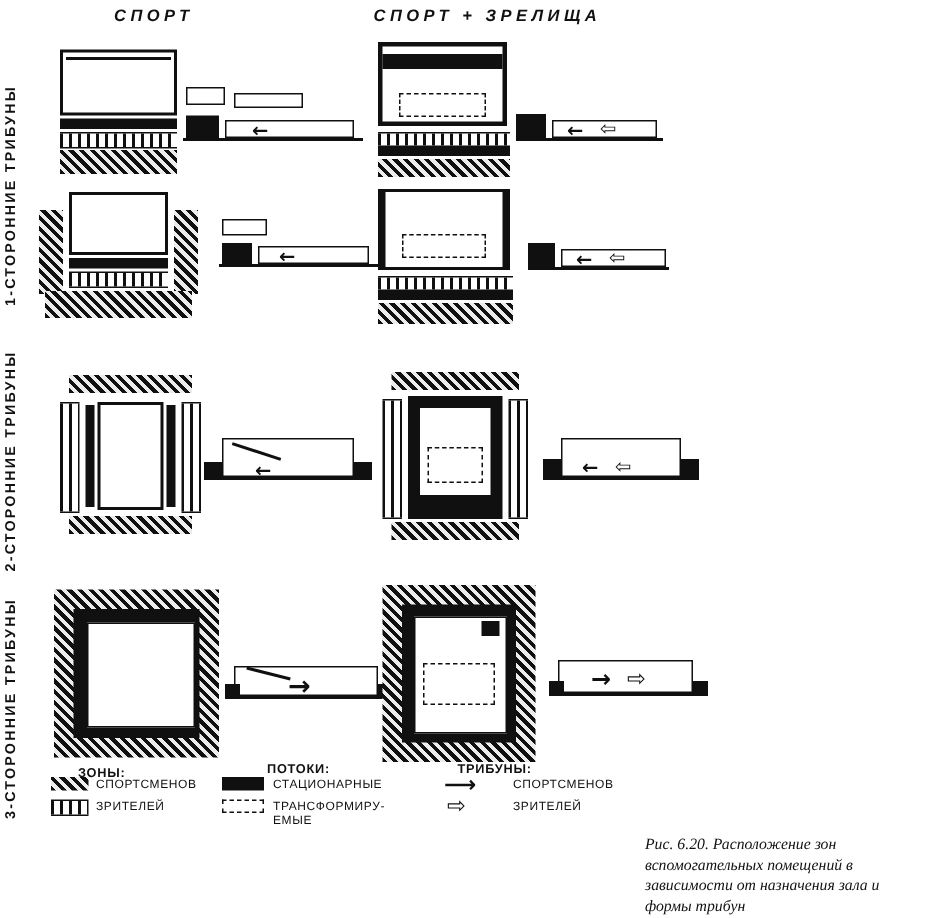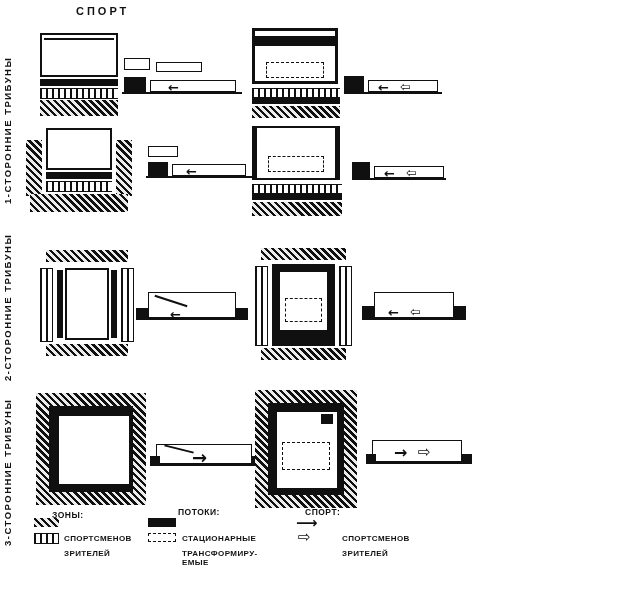--- a/index.html
+++ b/index.html
@@ -12,35 +12,36 @@
   .hz{background:repeating-linear-gradient(90deg,#101010 0 2px,#ffffff 2px 6px);
       border-top:1px solid #101010;border-bottom:1px solid #101010;}              
   .blk{background:#101010;}
   .box{background:#fff;border:2px solid #101010;box-sizing:border-box;}
   .thinbox{background:#fff;border:1px solid #101010;box-sizing:border-box;}
   .dash{background:#fff;border:1.5px dashed #101010;box-sizing:border-box;}
   .base{background:#101010;height:2px;}
   .sarrow{position:absolute;font-family:"DejaVu Sans",sans-serif;font-weight:bold;color:#101010;line-height:1;}
   .oarrow{position:absolute;font-family:"DejaVu Sans",sans-serif;color:#101010;line-height:1;}
   
-  .hdr{position:absolute;font-weight:bold;font-size:11px;letter-spacing:3px;white-space:nowrap;}
+  .hdr{position:absolute;font-weight:bold;font-size:11px;letter-spacing:3px;white-space:nowrap;font-style:italic;}
   .vlabel{position:absolute;writing-mode:vertical-rl;transform:rotate(180deg);
           font-weight:bold;font-size:9.5px;letter-spacing:1.5px;text-align:center;white-space:nowrap;}
   .leg-title{position:absolute;font-weight:bold;font-size:8.5px;letter-spacing:.5px;white-space:nowrap;}
-  .leg-label{position:absolute;font-weight:bold;font-size:8px;letter-spacing:.4px;white-space:nowrap;margin-top:16px;}
+  .leg-label{position:absolute;font-weight:normal;font-size:8px;letter-spacing:.4px;white-space:nowrap;}
   .leg-label.wrap{white-space:normal;width:80px;line-height:1.15;}
   .caption{position:absolute;left:430px;top:557px;width:182px;
            font-family:"Liberation Serif",serif;font-style:italic;font-size:10.5px;line-height:1.3;}
 </style>
 </head>
 <body>
 
 <div id="page">
 
   <div class="hdr" style="left:76px;top:5px">СПОРТ</div>
+  <div class="hdr" style="left:249px;top:5px">СПОРТ + ЗРЕЛИЩА</div>
 
   <div class="vlabel" style="left:2px;top:36px;height:188px">1-СТОРОННИЕ  ТРИБУНЫ</div>
   <div class="vlabel" style="left:2px;top:232px;height:150px">2-СТОРОННИЕ  ТРИБУНЫ</div>
   <div class="vlabel" style="left:2px;top:388px;height:168px">3-СТОРОННИЕ  ТРИБУНЫ</div>
 
   <div class="fig" style="left:40px;top:33px;width:78px;height:85px">
     <div class="abs box" style="left:0;top:0;width:78px;height:44px"></div>
     <div class="abs blk" style="left:4px;top:5px;width:70px;height:2px"></div>
     <div class="abs blk" style="left:0;top:46px;width:78px;height:7px"></div>
     <div class="abs hz" style="left:0;top:55px;width:78px;height:9px"></div>
@@ -181,20 +182,21 @@
   <div class="leg-label" style="left:64px;top:518px">СПОРТСМЕНОВ</div>
   <div class="abs hz" style="left:34px;top:533px;width:25px;height:9px"></div>
   <div class="leg-label" style="left:64px;top:533px">ЗРИТЕЛЕЙ</div>
 
   <div class="leg-title" style="left:178px;top:507px">ПОТОКИ:</div>
   <div class="abs blk" style="left:148px;top:518px;width:28px;height:9px"></div>
   <div class="leg-label" style="left:182px;top:518px">СТАЦИОНАРНЫЕ</div>
   <div class="abs dash" style="left:148px;top:533px;width:28px;height:9px"></div>
   <div class="leg-label wrap" style="left:182px;top:533px">ТРАНСФОРМИРУ-ЕМЫЕ</div>
 
-  <div class="leg-title" style="left:305px;top:507px">СПОРТ:</div>
+  <div class="leg-title" style="left:305px;top:507px">ТРИБУНЫ:</div>
   <span class="sarrow" style="left:296px;top:516px;font-size:15px">⟶</span>
   <div class="leg-label" style="left:342px;top:518px">СПОРТСМЕНОВ</div>
   <span class="oarrow" style="left:298px;top:530px;font-size:15px">⇨</span>
   <div class="leg-label" style="left:342px;top:533px">ЗРИТЕЛЕЙ</div>
 
+  <div class="caption">Рис. 6.20. Расположение зон вспомогательных помещений в зависимости от назначения зала и формы трибун</div>
 
 </div>
 
 </body></html>

